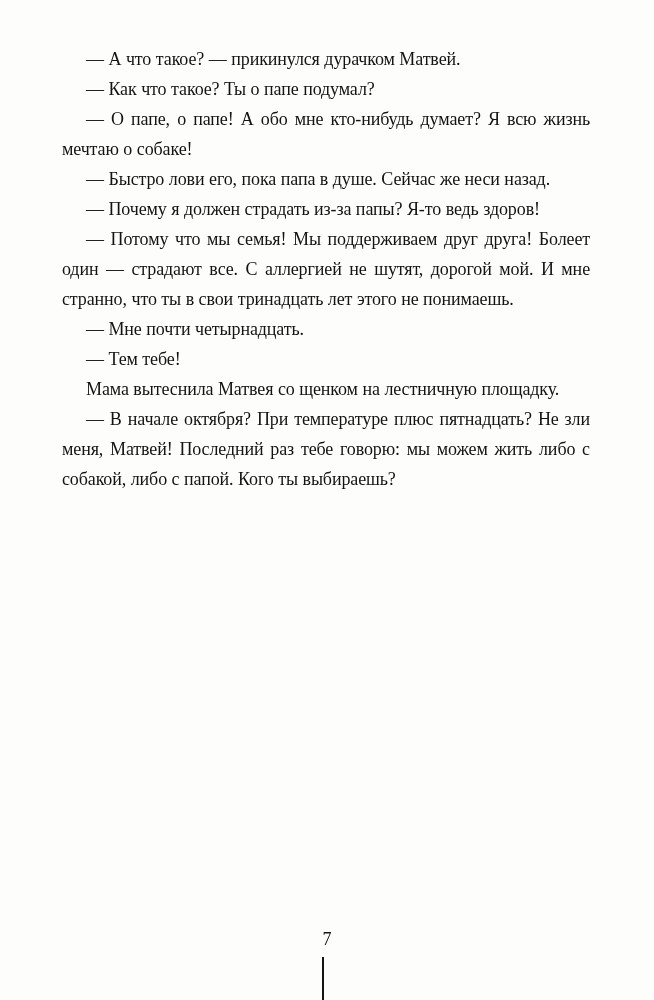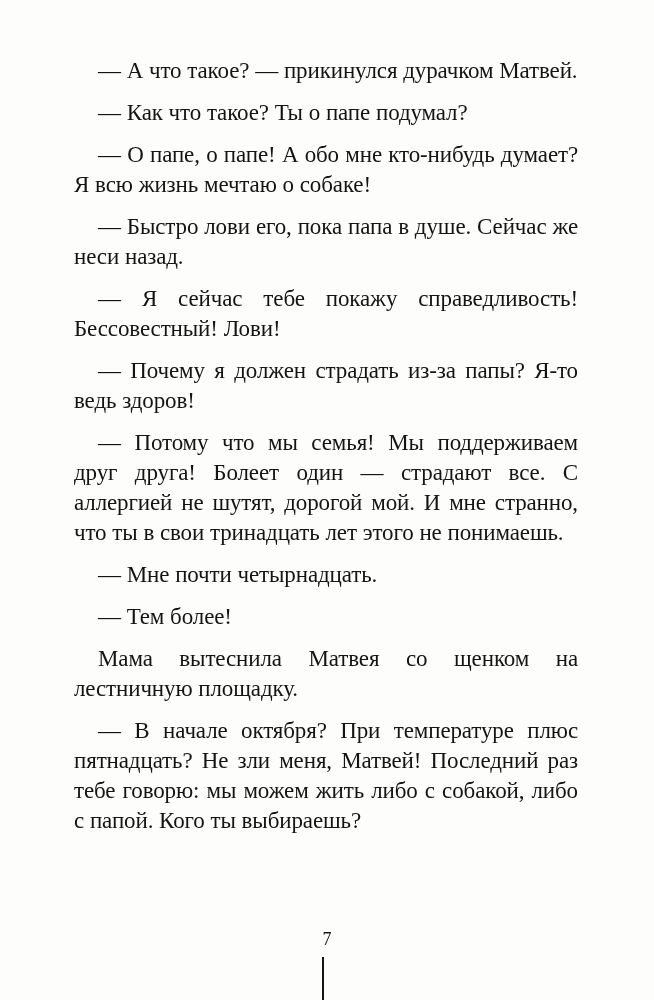--- a/index.html
+++ b/index.html
@@ -26,22 +26,22 @@
   }
 
   .text-block {
     position: absolute;
     left: 62px;
     top: 44px;
     width: 528px;
   }
 
   .para {
-    margin: 12px;
-    font-size: 23px;
+    margin: 0;
+    font-size: 18px;
     line-height: 30px;
     color: #141414;
     text-align: justify;
     text-justify: inter-word;
     text-indent: 24px;
     -webkit-hyphens: manual;
     hyphens: manual;
     letter-spacing: -0.12px;
     word-spacing: 0.2px;
   }
@@ -72,25 +72,24 @@
 </head>
 <body>
 
 <div class="page">
 
   <div class="text-block">
     <p class="para">— А что такое? — прикинулся дурачком Матвей.</p>
     <p class="para">— Как что такое? Ты о папе подумал?</p>
     <p class="para">— О папе, о папе! А обо мне кто-нибудь думает? Я всю жизнь мечтаю о собаке!</p>
     <p class="para">— Быстро лови его, пока папа в душе. Сейчас же неси назад.</p>
-    <p class="para">— Я сейчас тебе покажу справедливость! Бессовестный! Лови!</p>
     <p class="para">— Почему я должен страдать из-за папы? Я-то ведь здоров!</p>
     <p class="para">— Потому что мы семья! Мы поддерживаем друг друга! Болеет один — страдают все. С аллергией не шутят, дорогой мой. И мне странно, что ты в свои тринадцать лет этого не понимаешь.</p>
     <p class="para">— Мне почти четырнадцать.</p>
-    <p class="para">— Тем более!</p>
+    <p class="para">— Тем тебе!</p>
     <p class="para">Мама вытеснила Матвея со щенком на лестничную площадку.</p>
     <p class="para">— В начале октября? При температуре плюс пятнадцать? Не зли меня, Матвей! Последний раз тебе говорю: мы можем жить либо с собакой, либо с папой. Кого ты выбираешь?</p>
   </div>
 
   <div class="page-number">7</div>
 
   <div class="gutter-line"></div>
 
 </div>
 

